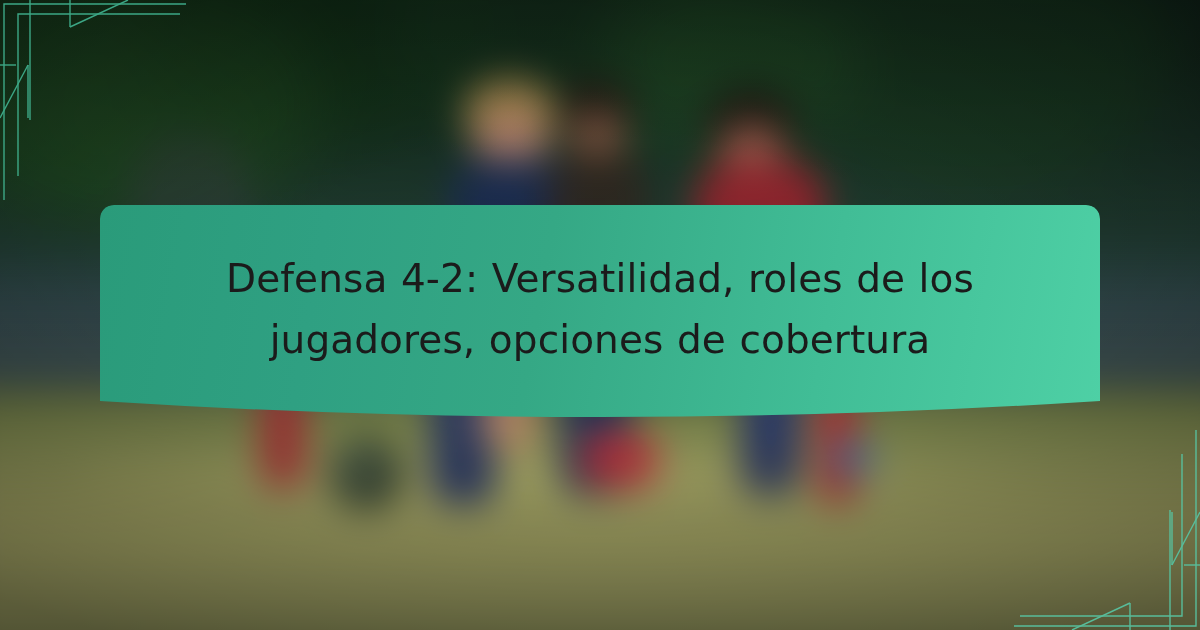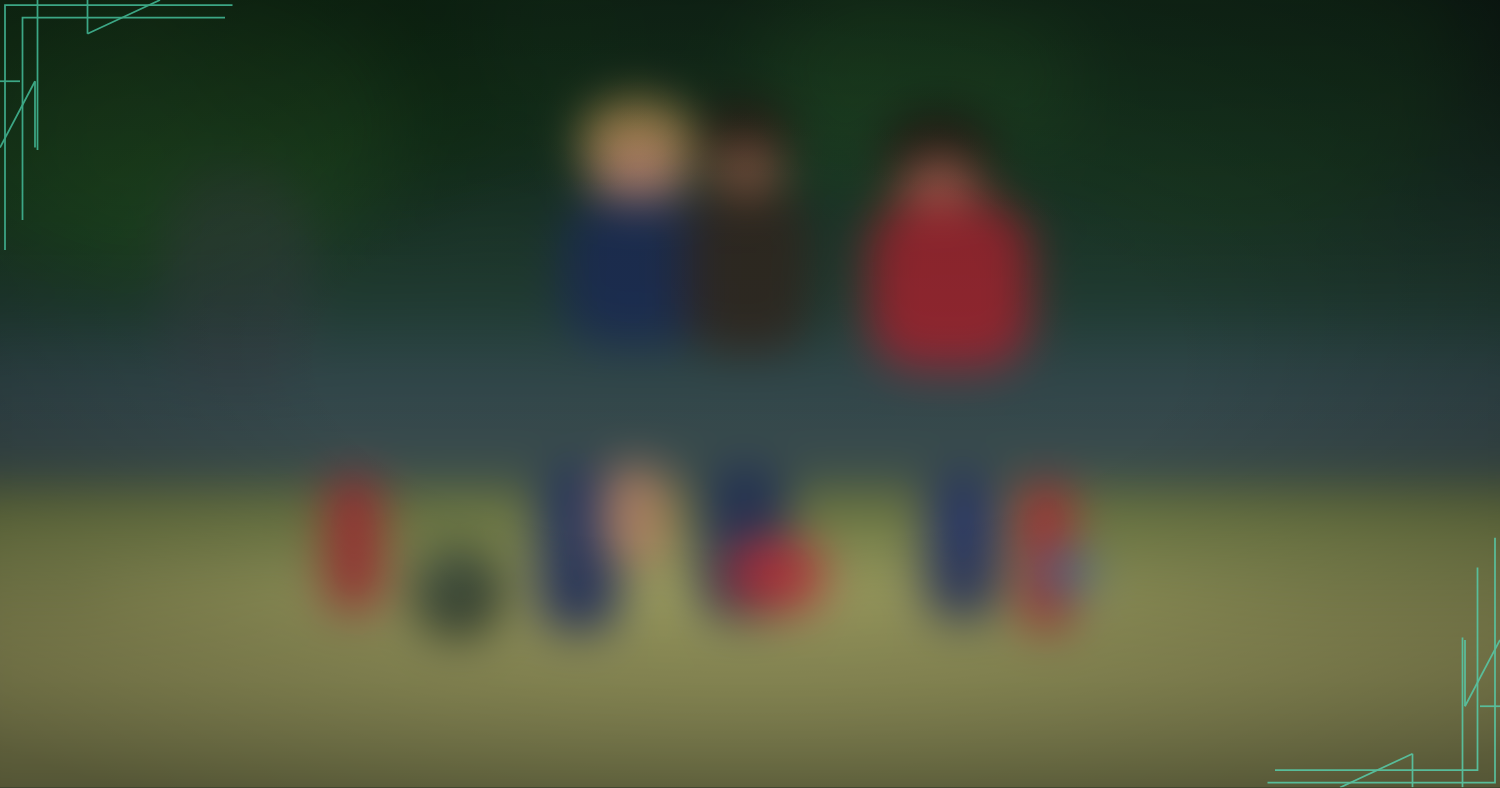--- a/index.html
+++ b/index.html
@@ -233,14 +233,17 @@
       <path d="M194,135 L210,135"></path>
 
       <path d="M140,173 L82,200"></path>
       <path d="M140,200 L140,173"></path>
 
       <path d="M210,82 L182,135"></path>
       <path d="M182,135 L182,82"></path>
     </g>
   </svg>
 
+  <div class="banner">
+    <h1 class="headline">Defensa 4-2: Versatilidad, roles de los jugadores, opciones de cobertura</h1>
+  </div>
 
 </div>
 
 </body></html>

